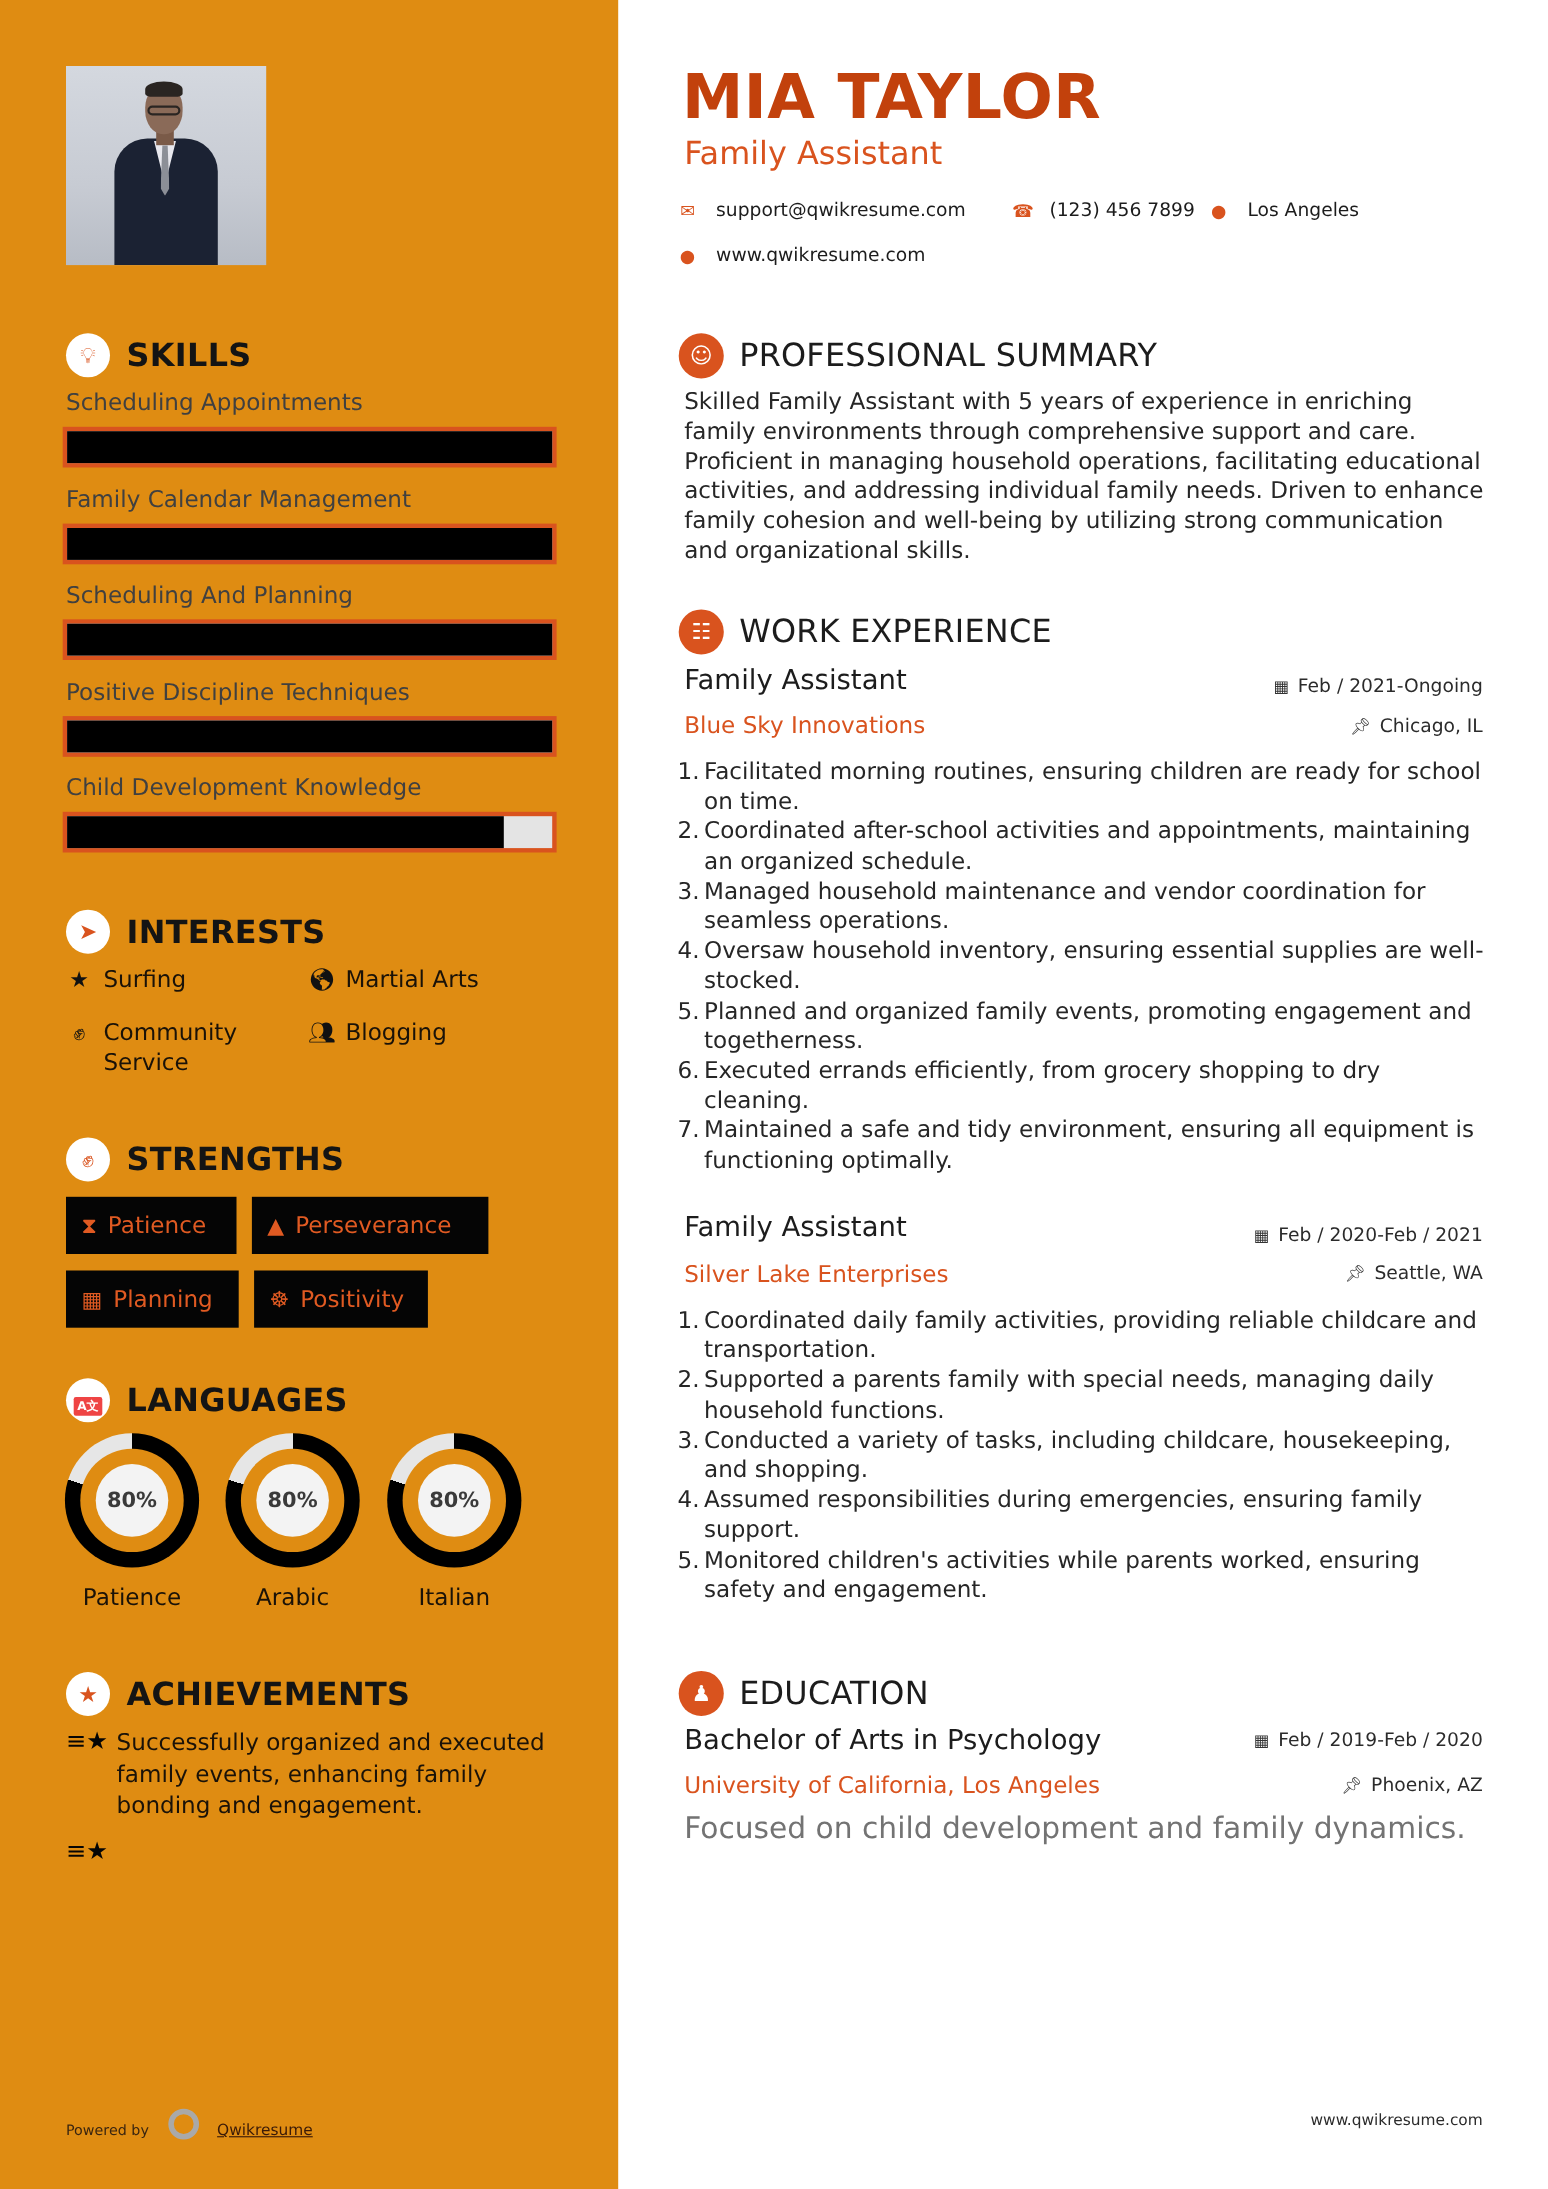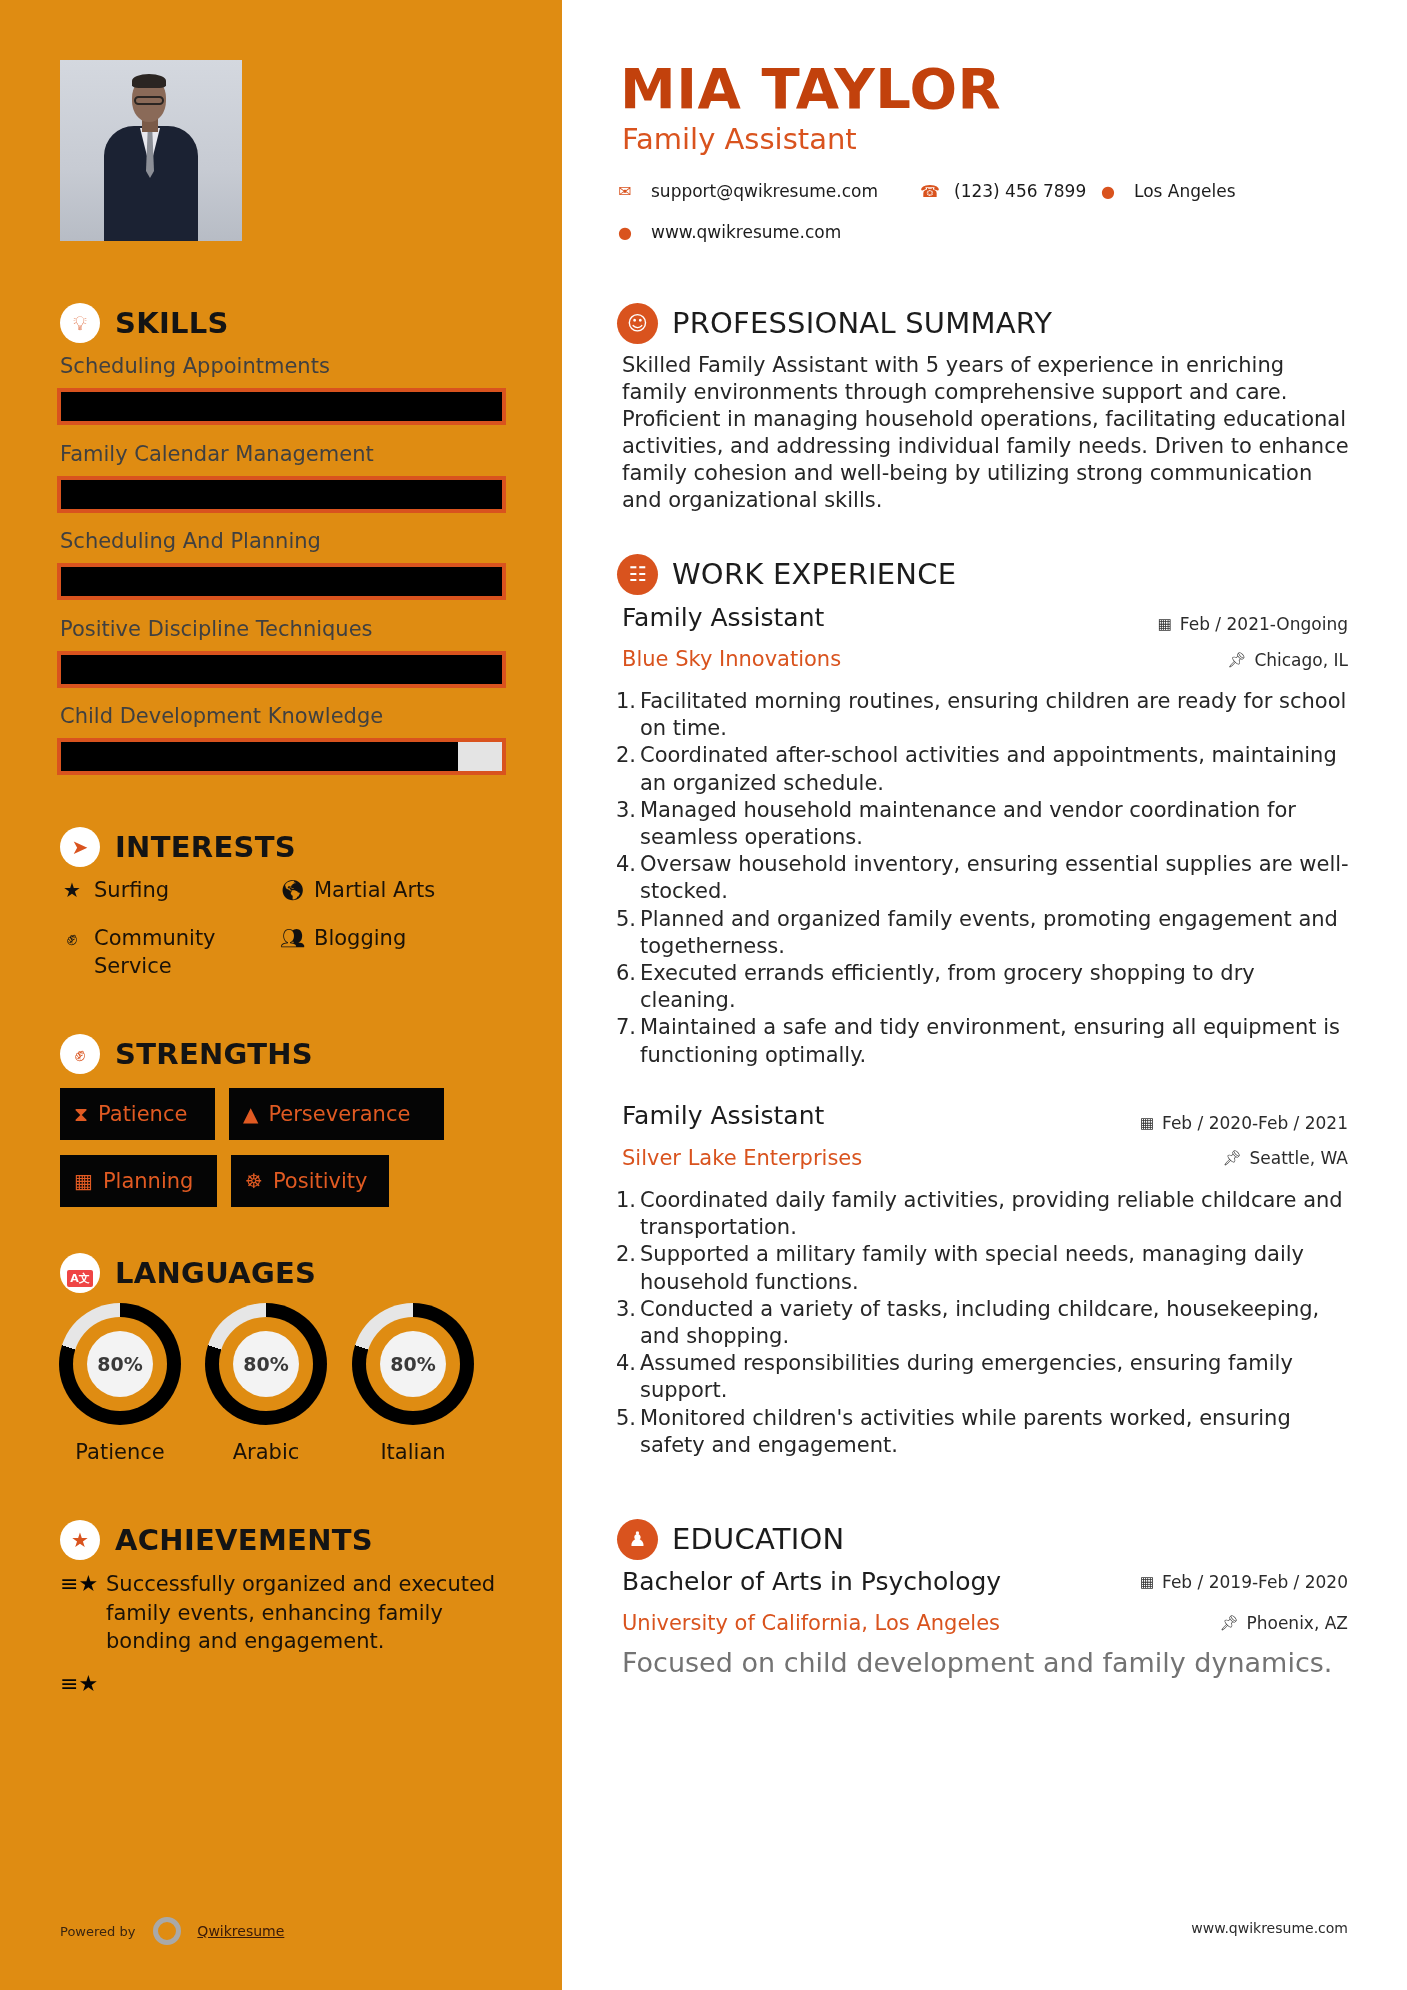--- a/index.html
+++ b/index.html
@@ -36,21 +36,21 @@
 
   .donut { position: absolute; width: 122px; height: 122px; border-radius: 50%; }
   .donut .inner { position: absolute; left: 14px; top: 14px; width: 94px; height: 94px; border-radius: 50%; background: #df8c12; }
   .donut .core { position: absolute; left: 28px; top: 28px; width: 66px; height: 66px; border-radius: 50%; background: #f3f3f3; display: flex; align-items: center; justify-content: center; font-weight: bold; font-size: 19px; color: #3a3a3a; }
   .lang-label { position: absolute; width: 122px; text-align: center; font-size: 21px; color: #1a1208; }
 
   .ach { position: absolute; left: 60px; width: 450px; display: flex; }
   .ach .ai { width: 36px; font-size: 22px; color: #050505; flex: none; line-height: 28px; }
   .ach .at { margin-left: 10px; font-size: 21px; line-height: 28.5px; color: #1a1208; }
 
-  .powered { position: absolute; left: 60px; top: 1917px; display: flex; align-items: center; font-size: 13px; color: #3a2510; }
+  .powered { position: absolute; left: 60px; top: 1917px; display: flex; align-items: flex-end; font-size: 13px; color: #3a2510; }
   .powered .qlogo { width: 28px; height: 28px; border-radius: 50%; border: 5px solid #a9a9a9; margin: 0 16px 0 18px; }
   .powered a { color: #3a1a08; text-decoration: underline; font-size: 14px; }
 
   
   .name { position: absolute; left: 620px; top: 56px; font-size: 56px; font-weight: bold; color: #c2410c; letter-spacing: 0.5px; }
   .title { position: absolute; left: 622px; top: 122px; font-size: 29px; color: #d9531e; }
   .contact { position: absolute; display: flex; align-items: center; font-size: 17px; color: #1c1c1c; }
   .contact .ci { color: #d9531e; font-size: 16px; margin-right: 18px; width: 16px; text-align: center; }
 
   .main-head { position: absolute; left: 617px; height: 42px; display: flex; align-items: center; }
@@ -285,21 +285,21 @@
   <span class="mi">📌︎</span>
   <span>Seattle, WA</span>
 </div>
 <ol class="jlist" style="top:1187px">
     <li>
       <span class="num">1.</span>
       <span>Coordinated daily family activities, providing reliable childcare and transportation.</span>
     </li>
     <li>
       <span class="num">2.</span>
-      <span>Supported a military family with special needs, managing daily household functions.</span>
+      <span>Supported a parents family with special needs, managing daily household functions.</span>
     </li>
     <li>
       <span class="num">3.</span>
       <span>Conducted a variety of tasks, including childcare, housekeeping, and shopping.</span>
     </li>
     <li>
       <span class="num">4.</span>
       <span>Assumed responsibilities during emergencies, ensuring family support.</span>
     </li>
     <li>

